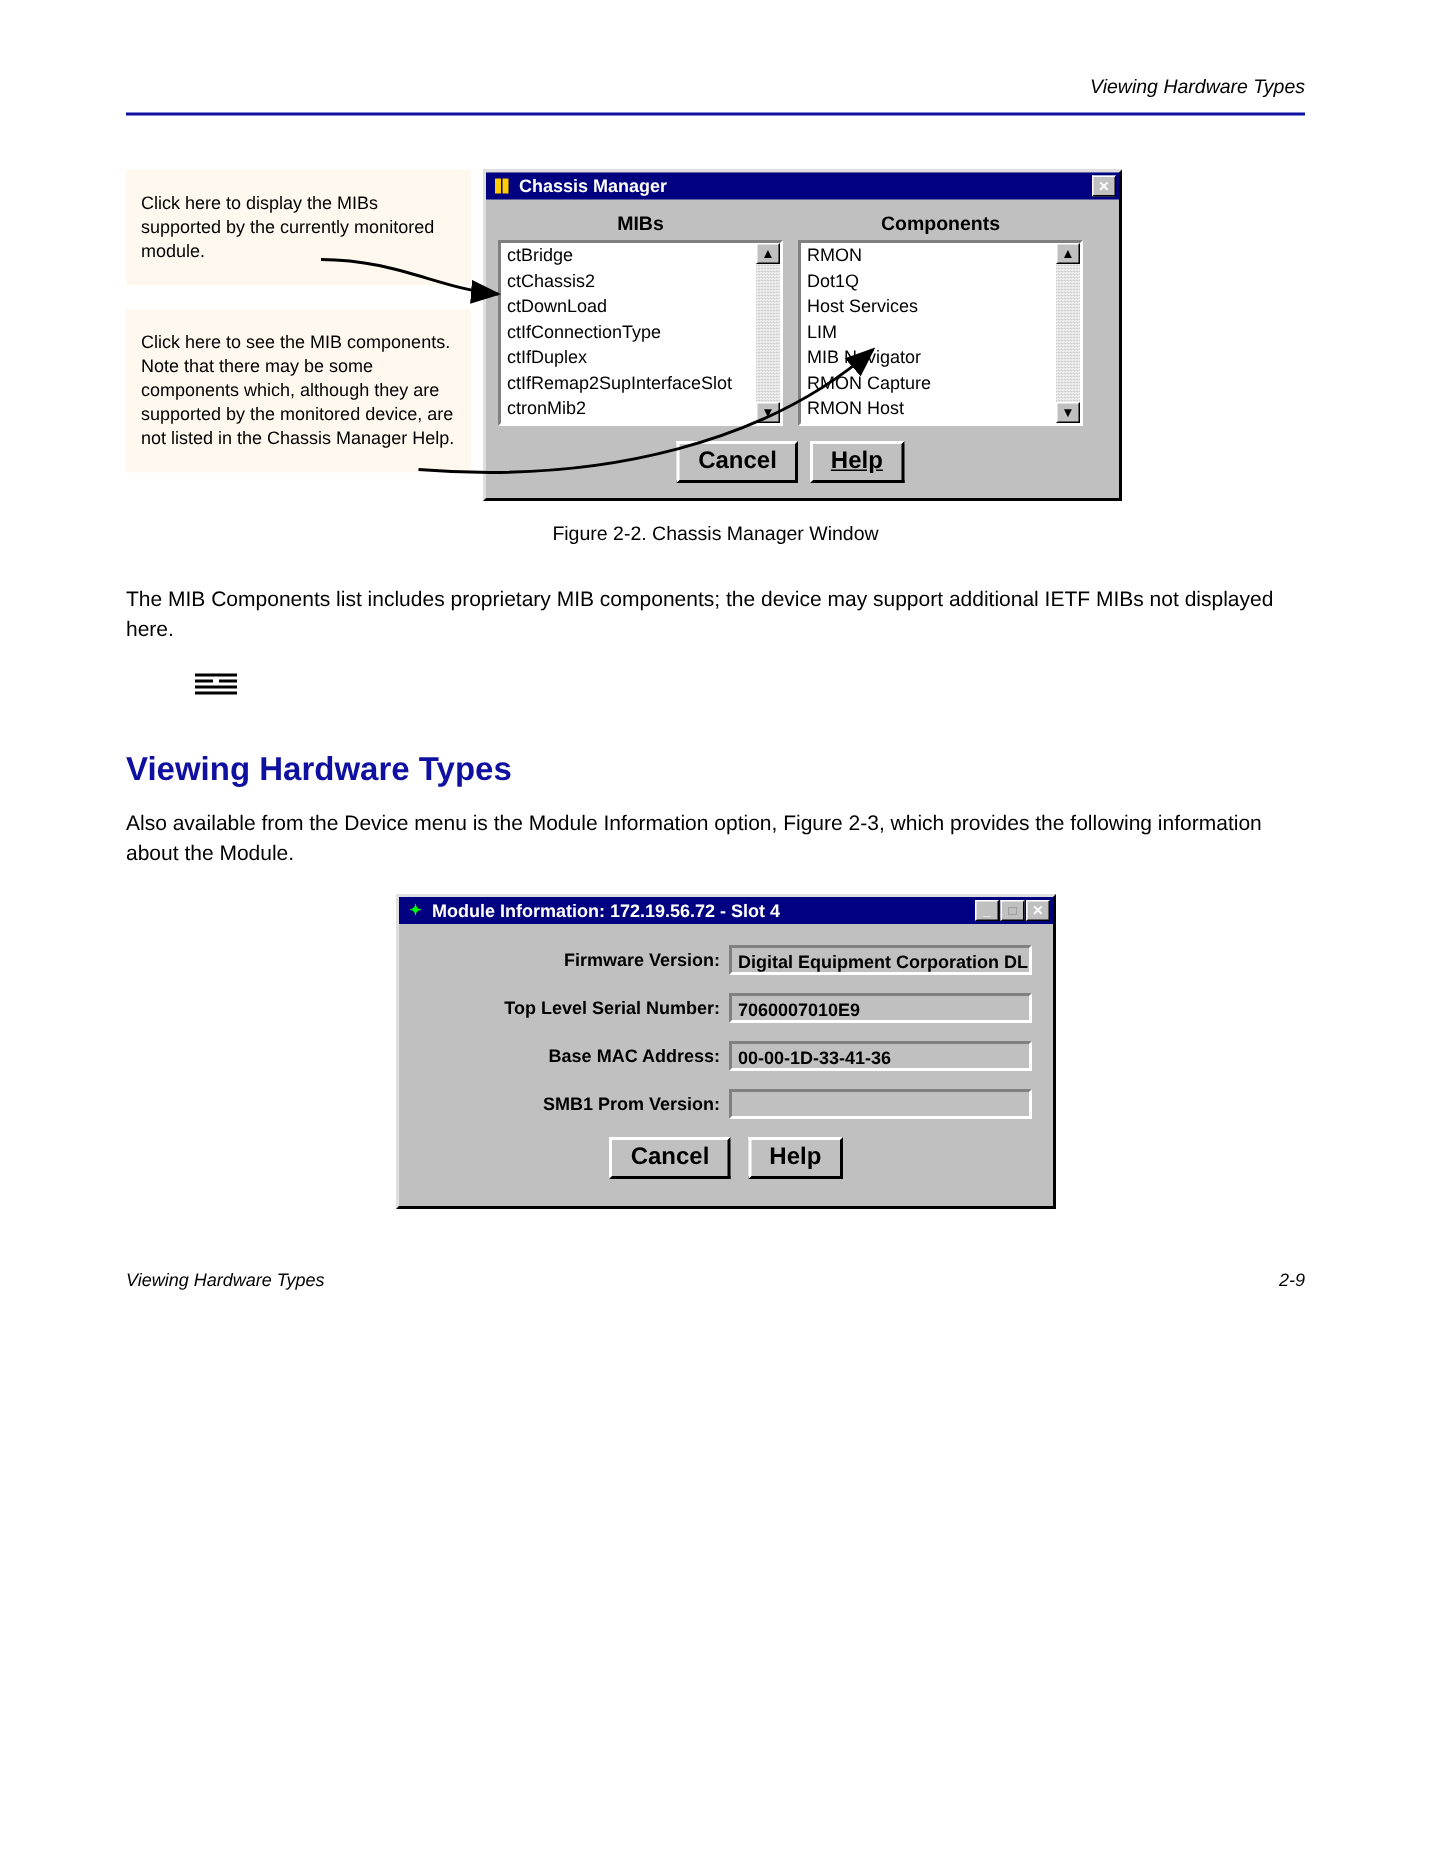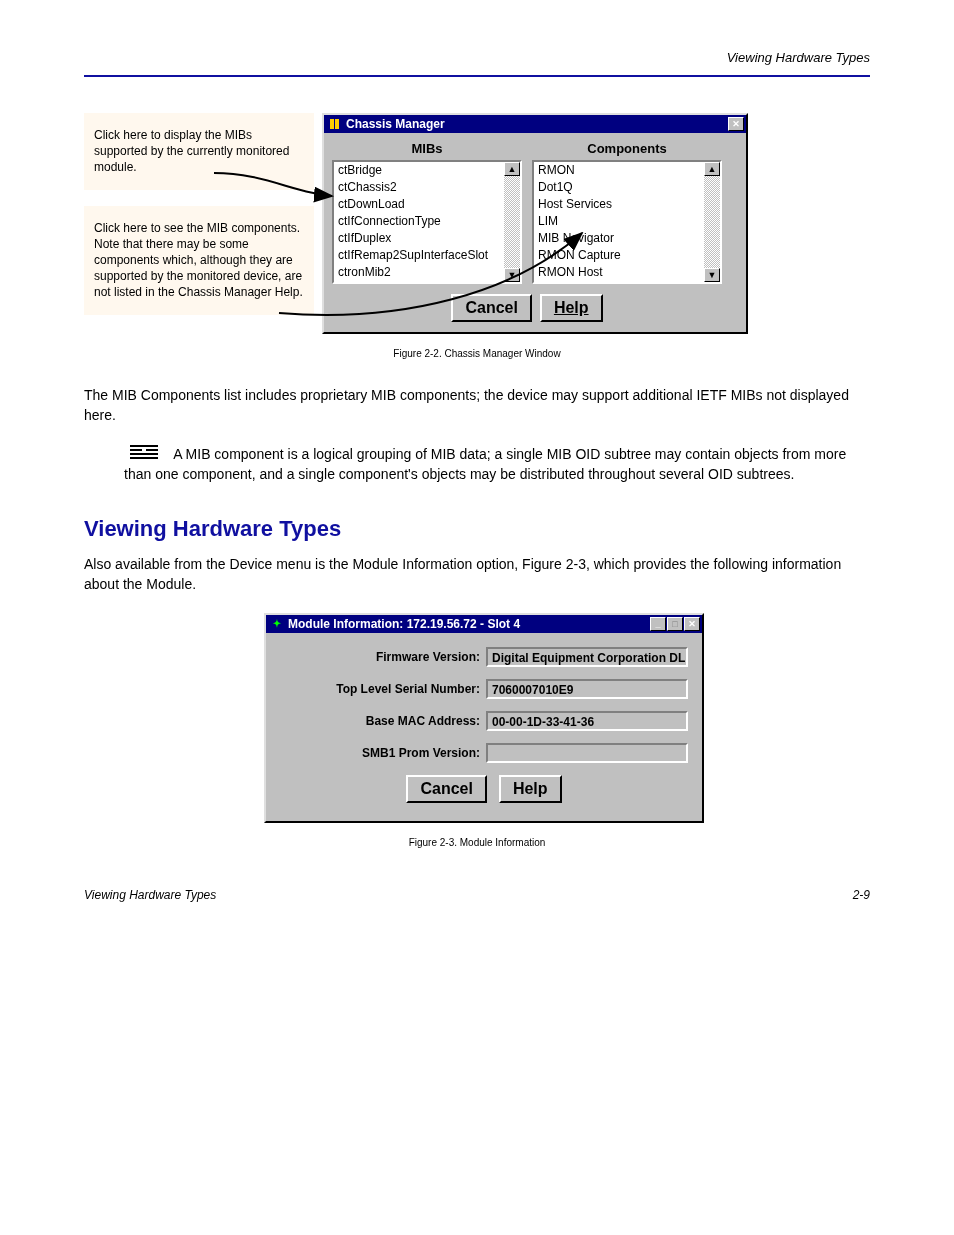--- a/index.html
+++ b/index.html
@@ -158,21 +158,21 @@
     gap: 8px;
     justify-content: center;
     margin-top: 10px;
   }
   .arrows {
     position: absolute;
     pointer-events: none;
   }
   .fig-caption {
     text-align: center;
-    font-size: 10px;
+    font-size: 13px;
     margin: 14px 0 26px 0;
   }
   .para {
     font-size: 14px;
     line-height: 1.45;
     margin: 0 0 18px 0;
   }
   .note-row {
     padding-left: 40px;
     font-size: 14px;
@@ -325,21 +325,20 @@
   <p class="para">The MIB Components list includes proprietary MIB components; the device may support additional IETF MIBs not displayed here.</p>
 
   <div class="note-row">
     <svg width="40" height="20">
       <line x1="6" y1="2" x2="34" y2="2" stroke="#000" stroke-width="2"></line>
       <line x1="6" y1="6" x2="18" y2="6" stroke="#000" stroke-width="2"></line>
       <line x1="22" y1="6" x2="34" y2="6" stroke="#000" stroke-width="2"></line>
       <line x1="6" y1="10" x2="34" y2="10" stroke="#000" stroke-width="2"></line>
       <line x1="6" y1="14" x2="34" y2="14" stroke="#000" stroke-width="2"></line>
     </svg>
-    <span>A MIB component is a logical grouping of MIB data; a single MIB OID subtree may contain objects from more than one component, and a single component's objects may be distributed throughout several OID subtrees.</span>
   </div>
 
   <div class="h2">Viewing Hardware Types</div>
 
   <p class="para">Also available from the Device menu is the Module Information option, Figure 2-3, which provides the following information about the Module.</p>
 
   <div class="win95 dlg2">
     <div class="titlebar">
       <span class="ticon" style="color:#00ff00">✦</span>
       <span class="ttext">Module Information: 172.19.56.72 - Slot 4</span>
@@ -366,20 +365,19 @@
         <div class="lbl">SMB1 Prom Version:</div>
         <div class="val"></div>
       </div>
       <div class="btns">
         <button class="btn95">Cancel</button>
         <button class="btn95">Help</button>
       </div>
     </div>
   </div>
 
-  <div class="fig-caption">Figure 2-3. Module Information</div>
 
   <div class="footer">
     <span>Viewing Hardware Types</span>
     <span>2-9</span>
   </div>
 
 </div>
 
 </body></html>

